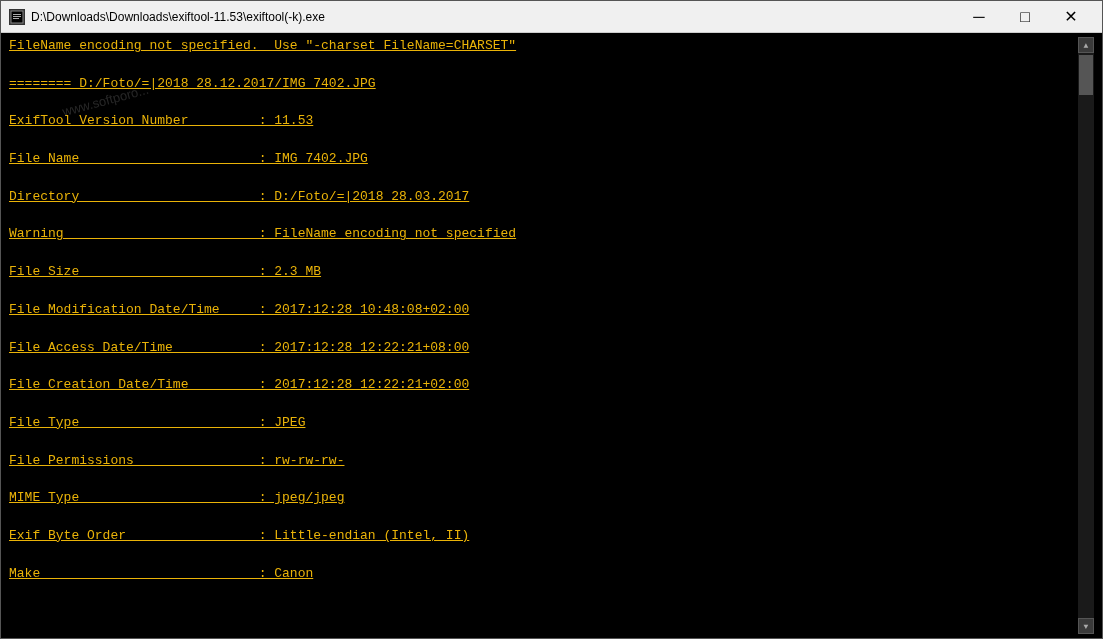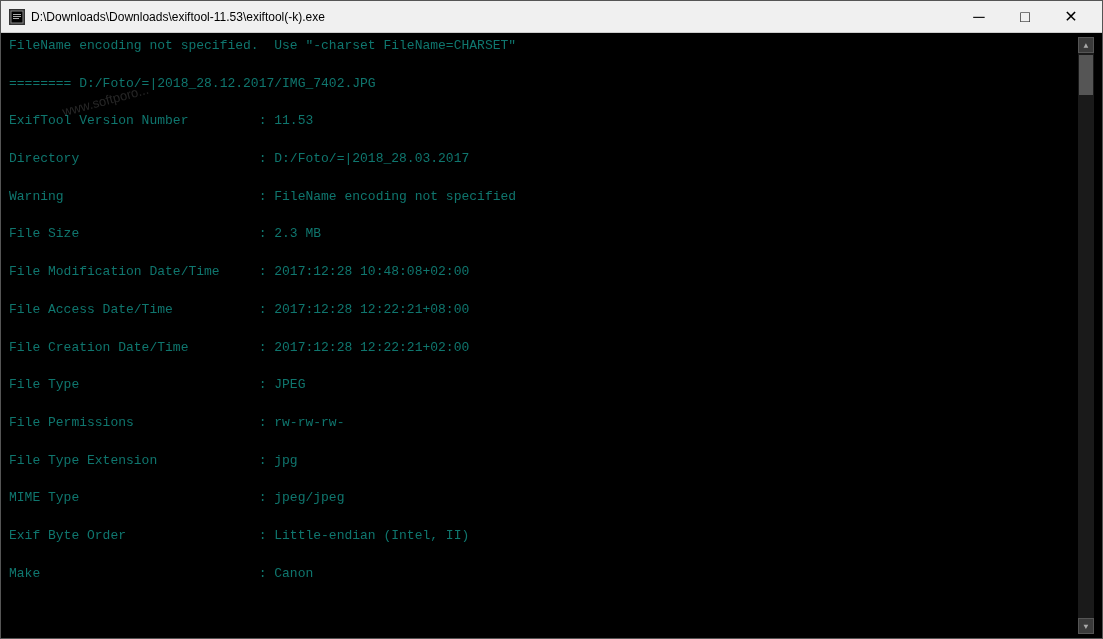--- a/index.html
+++ b/index.html
@@ -140,21 +140,22 @@
       width: 14px;
       height: 40px;
       background: #555;
       position: absolute;
       top: 2px;
       left: 1px;
     }
 
     .line {
       display: block;
-      color: #0f766e;
+      color: #eab308;
+      text-decoration: underline;
     }
 
     .watermark {
       position: absolute;
       top: 60px;
       left: 60px;
       color: rgba(150,150,150,0.25);
       font-size: 13px;
       font-family: Arial, sans-serif;
       transform: rotate(-15deg);
@@ -180,29 +181,29 @@
       <button class="title-btn">─</button>
       <button class="title-btn">□</button>
       <button class="title-btn close">✕</button>
     </div>
   </div>
 
   <div class="console-area">
     <div class="console-content" id="console-output"><span class="line">FileName encoding not specified.  Use "-charset FileName=CHARSET"</span>
 <span class="line">======== D:/Foto/=|2018_28.12.2017/IMG_7402.JPG</span>
 <span class="line">ExifTool Version Number         : 11.53</span>
+<span class="line">File Name                       : IMG_7402.JPG</span>
 <span class="line">Directory                       : D:/Foto/=|2018_28.03.2017</span>
 <span class="line">Warning                         : FileName encoding not specified</span>
 <span class="line">File Size                       : 2.3 MB</span>
 <span class="line">File Modification Date/Time     : 2017:12:28 10:48:08+02:00</span>
 <span class="line">File Access Date/Time           : 2017:12:28 12:22:21+08:00</span>
 <span class="line">File Creation Date/Time         : 2017:12:28 12:22:21+02:00</span>
 <span class="line">File Type                       : JPEG</span>
 <span class="line">File Permissions                : rw-rw-rw-</span>
-<span class="line">File Type Extension             : jpg</span>
 <span class="line">MIME Type                       : jpeg/jpeg</span>
 <span class="line">Exif Byte Order                 : Little-endian (Intel, II)</span>
 <span class="line">Make                            : Canon</span>
 
 
 
 
 
 
 

